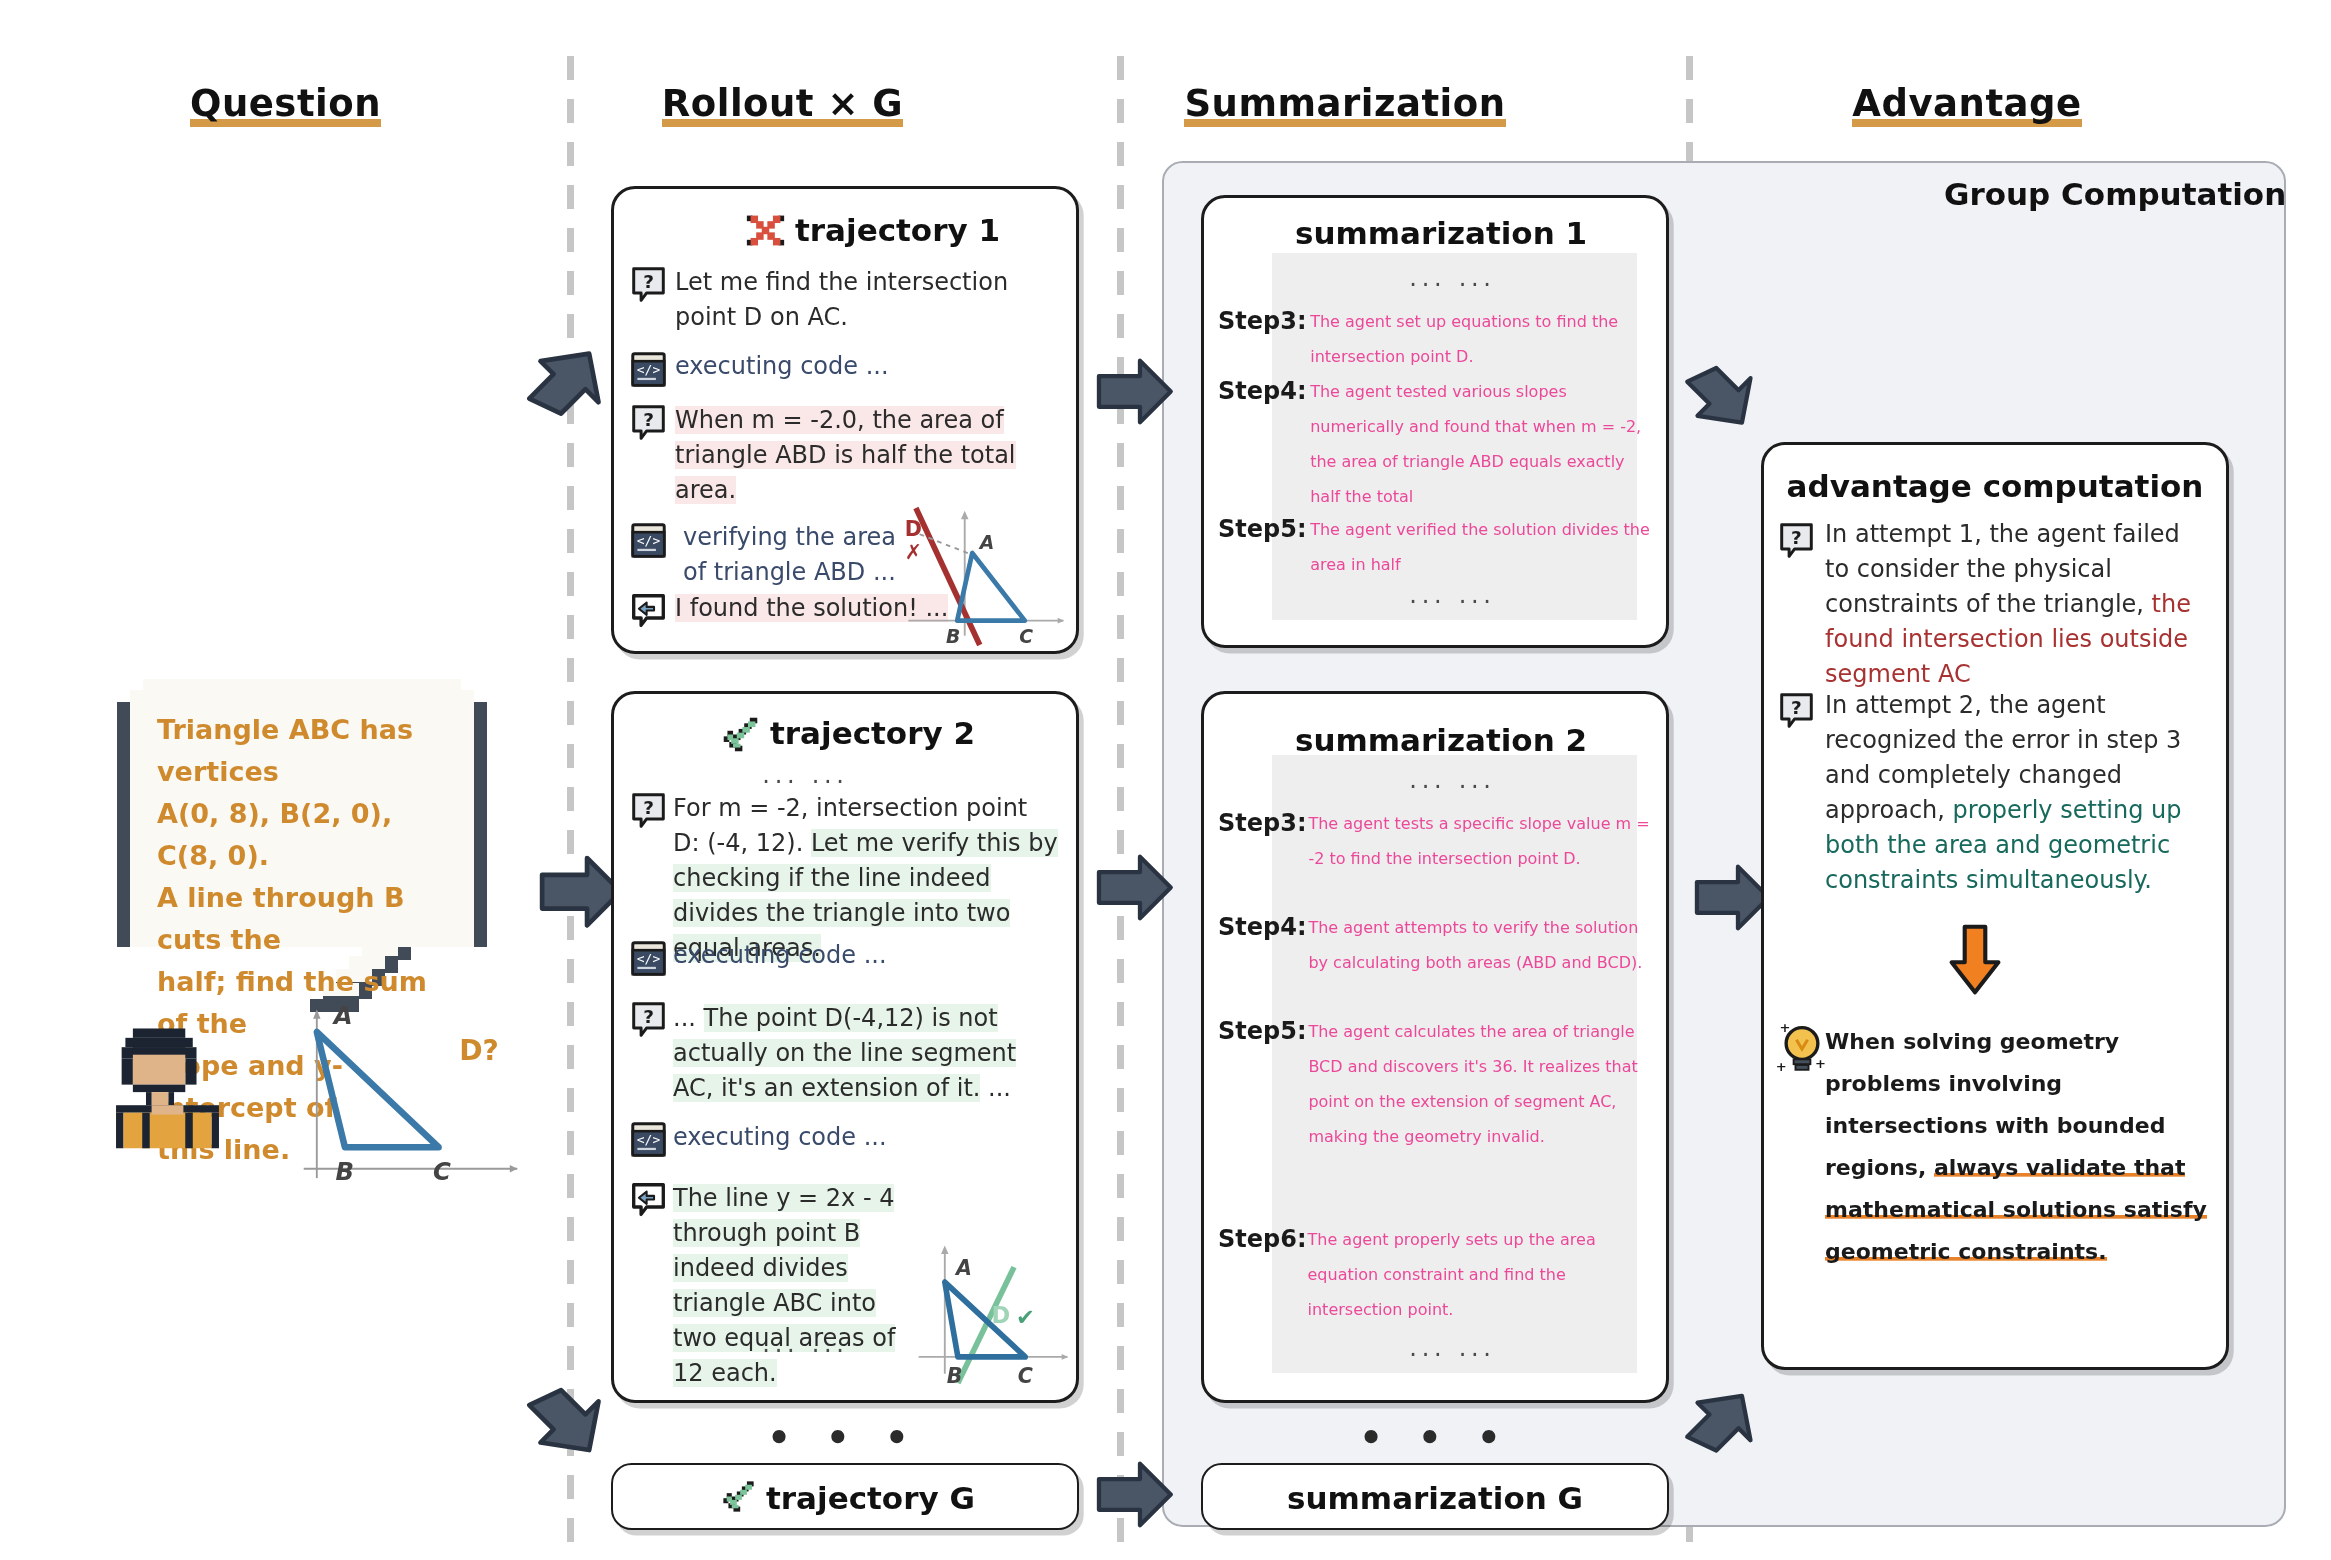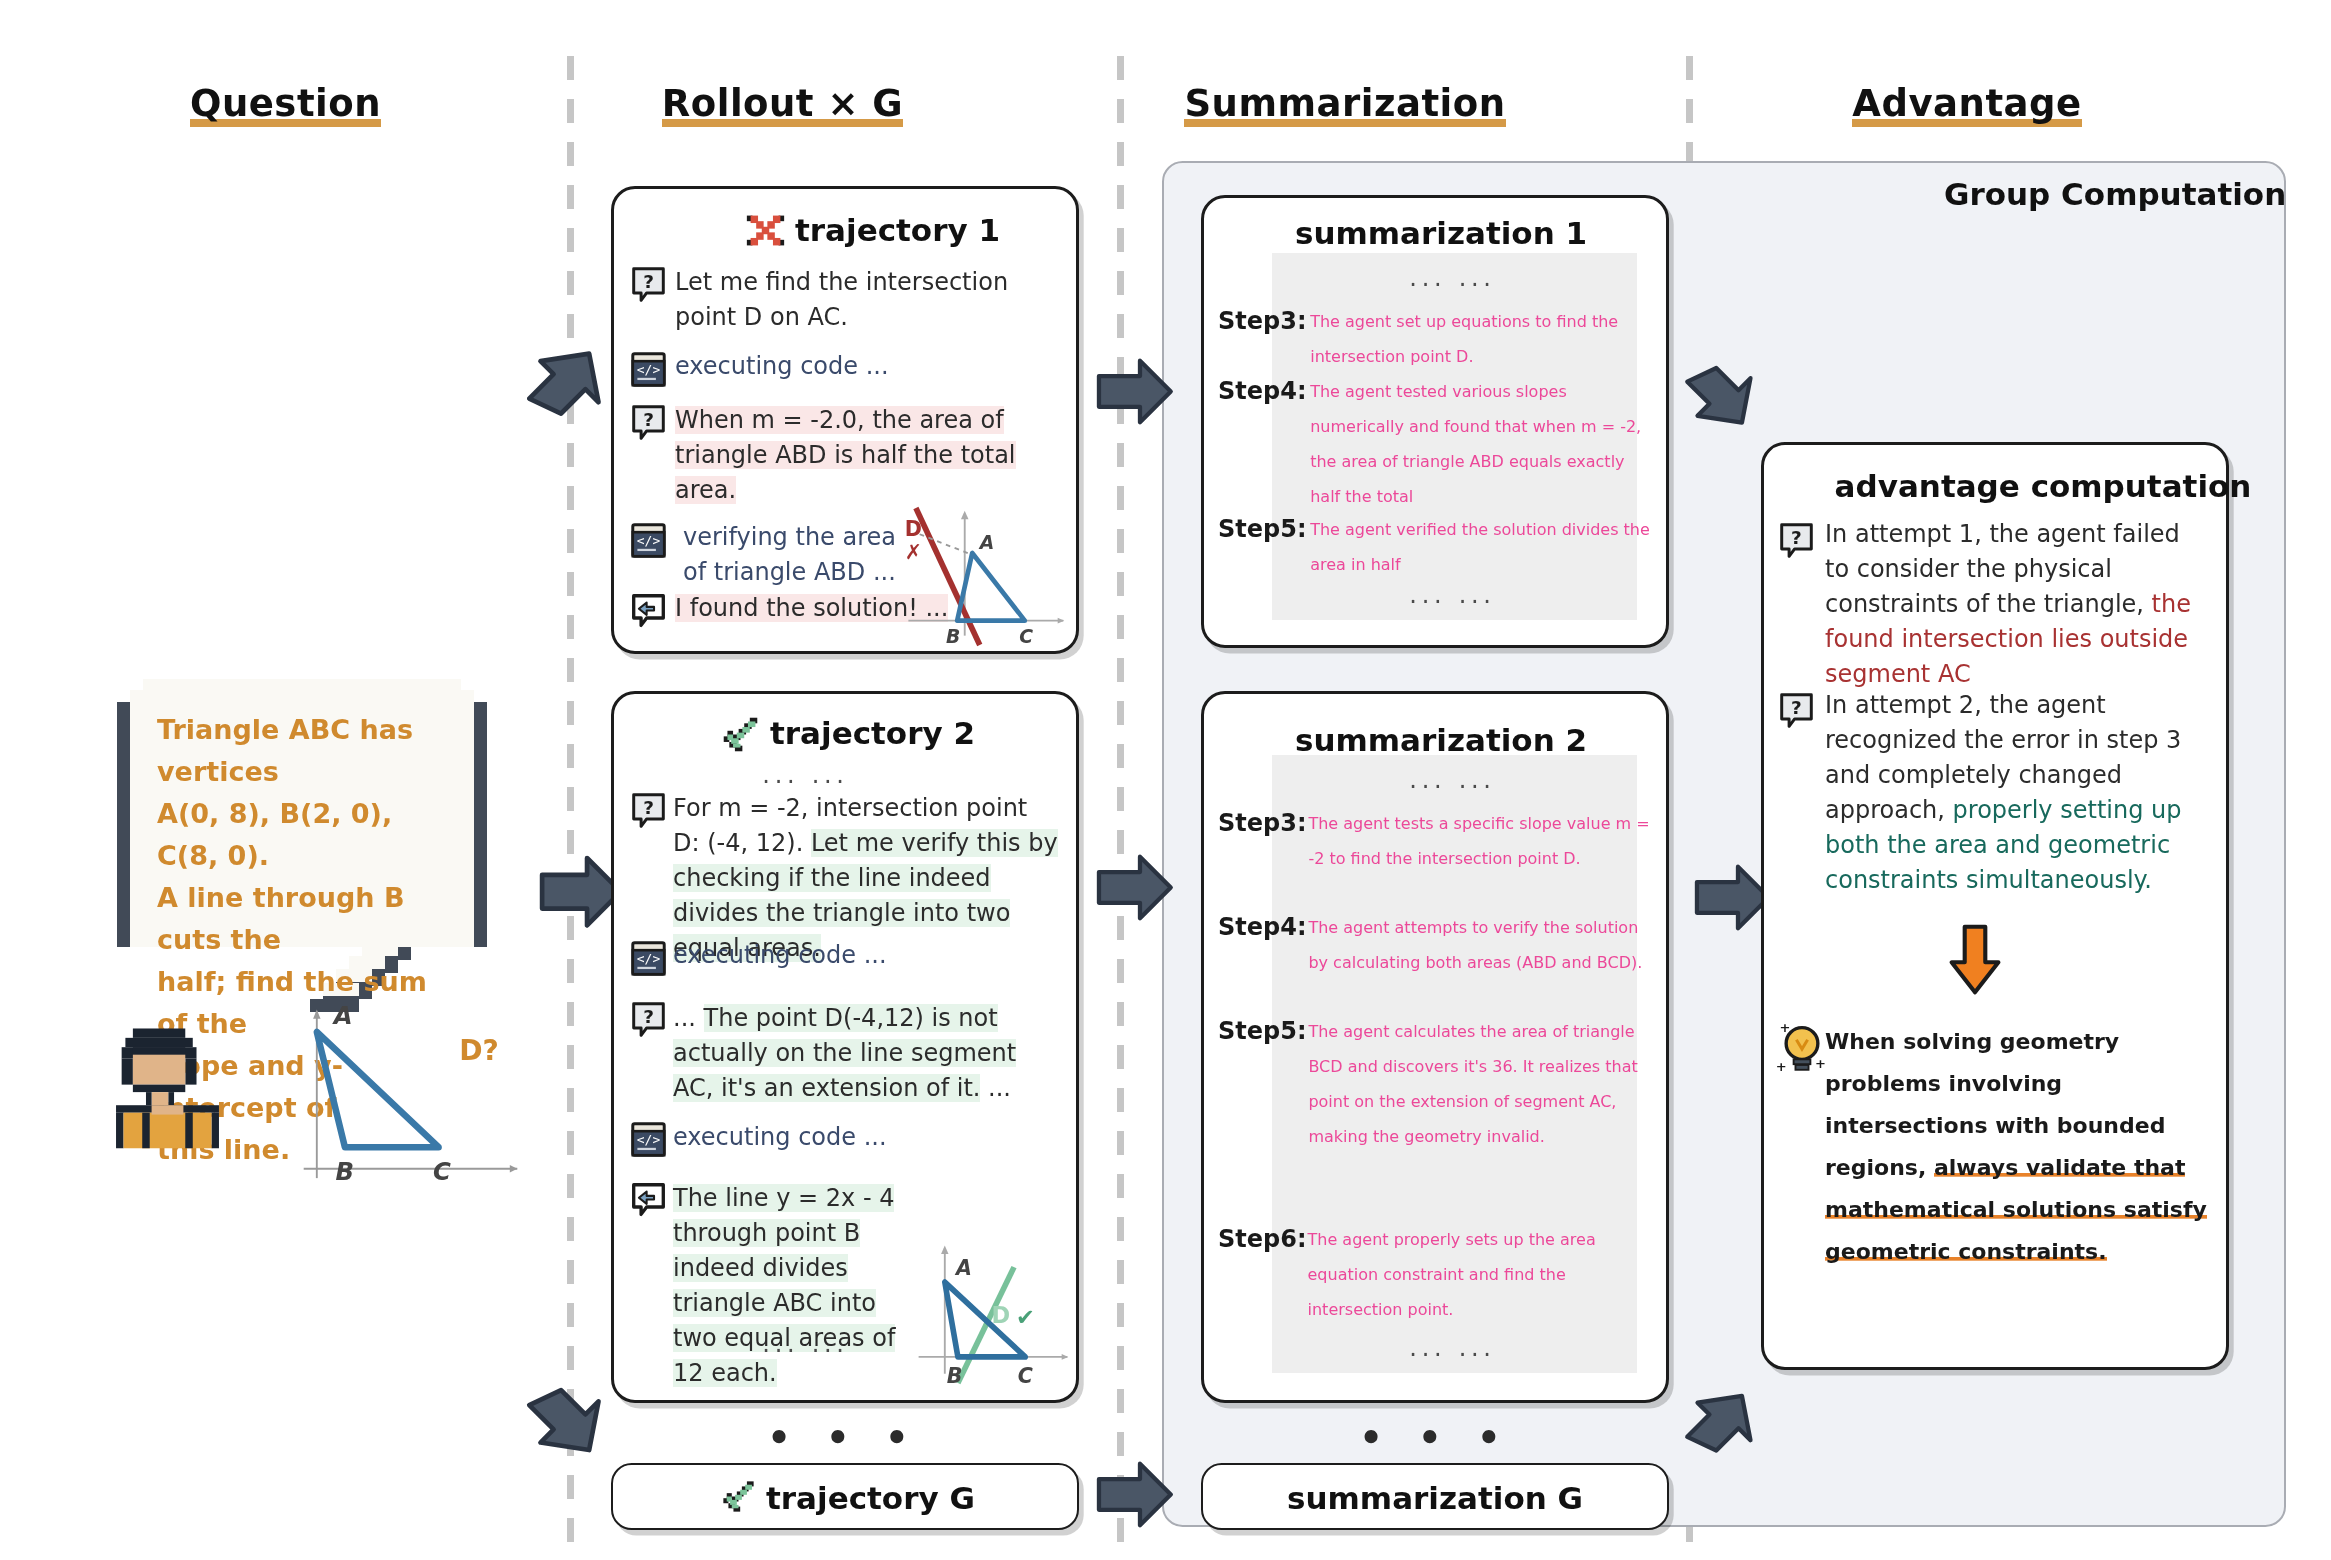--- a/index.html
+++ b/index.html
@@ -479,21 +479,21 @@
     <path d="M14 34 L62 34 L62 16 L98 52 L62 88 L62 70 L14 70 Z" fill="#4a5666" stroke="#2a3341" stroke-width="5" stroke-linejoin="round"></path>
   </svg>
 </div>
 <div class="abs" style="left:1677px;top:1377px;width:94px;height:94px;">
   <svg width="94" height="94" viewBox="0 0 110 110">
     <path d="M12 70 L38 44 L24 30 L76 22 L86 74 L72 60 L46 86 Z" fill="#4a5666" stroke="#2a3341" stroke-width="5" stroke-linejoin="round"></path>
   </svg>
 </div>
 
 <div class="abs card" style="left:1761px;top:442px;width:468px;height:928px;"></div>
-<div class="abs cardtitle" style="left:1761px;top:468px;width:468px;padding-left:48px;">advantage computation</div>
+<div class="abs cardtitle" style="left:1761px;top:468px;width:468px;">advantage computation</div>
 
 <div class="abs" style="left:1778px;top:523px;">
   <svg width="37" height="37" viewBox="0 0 20 20">
     <path d="M2 1 h16 v13 h-9 l-3 4 v-4 h-4 z" fill="#e8eaed" stroke="#1b1b1b" stroke-width="1.6" stroke-linejoin="round"></path>
     <text x="10" y="11.5" text-anchor="middle" font-family="DejaVu Sans, sans-serif" font-size="10" font-weight="bold" fill="#1b1b1b">?</text>
   </svg>
 </div>
 <div class="abs btext" style="left:1825px;top:517px;width:375px;">
   <span>In attempt 1, the agent failed to consider the physical constraints of the triangle, </span><span class="red">the found intersection lies outside segment AC</span>
 </div>

